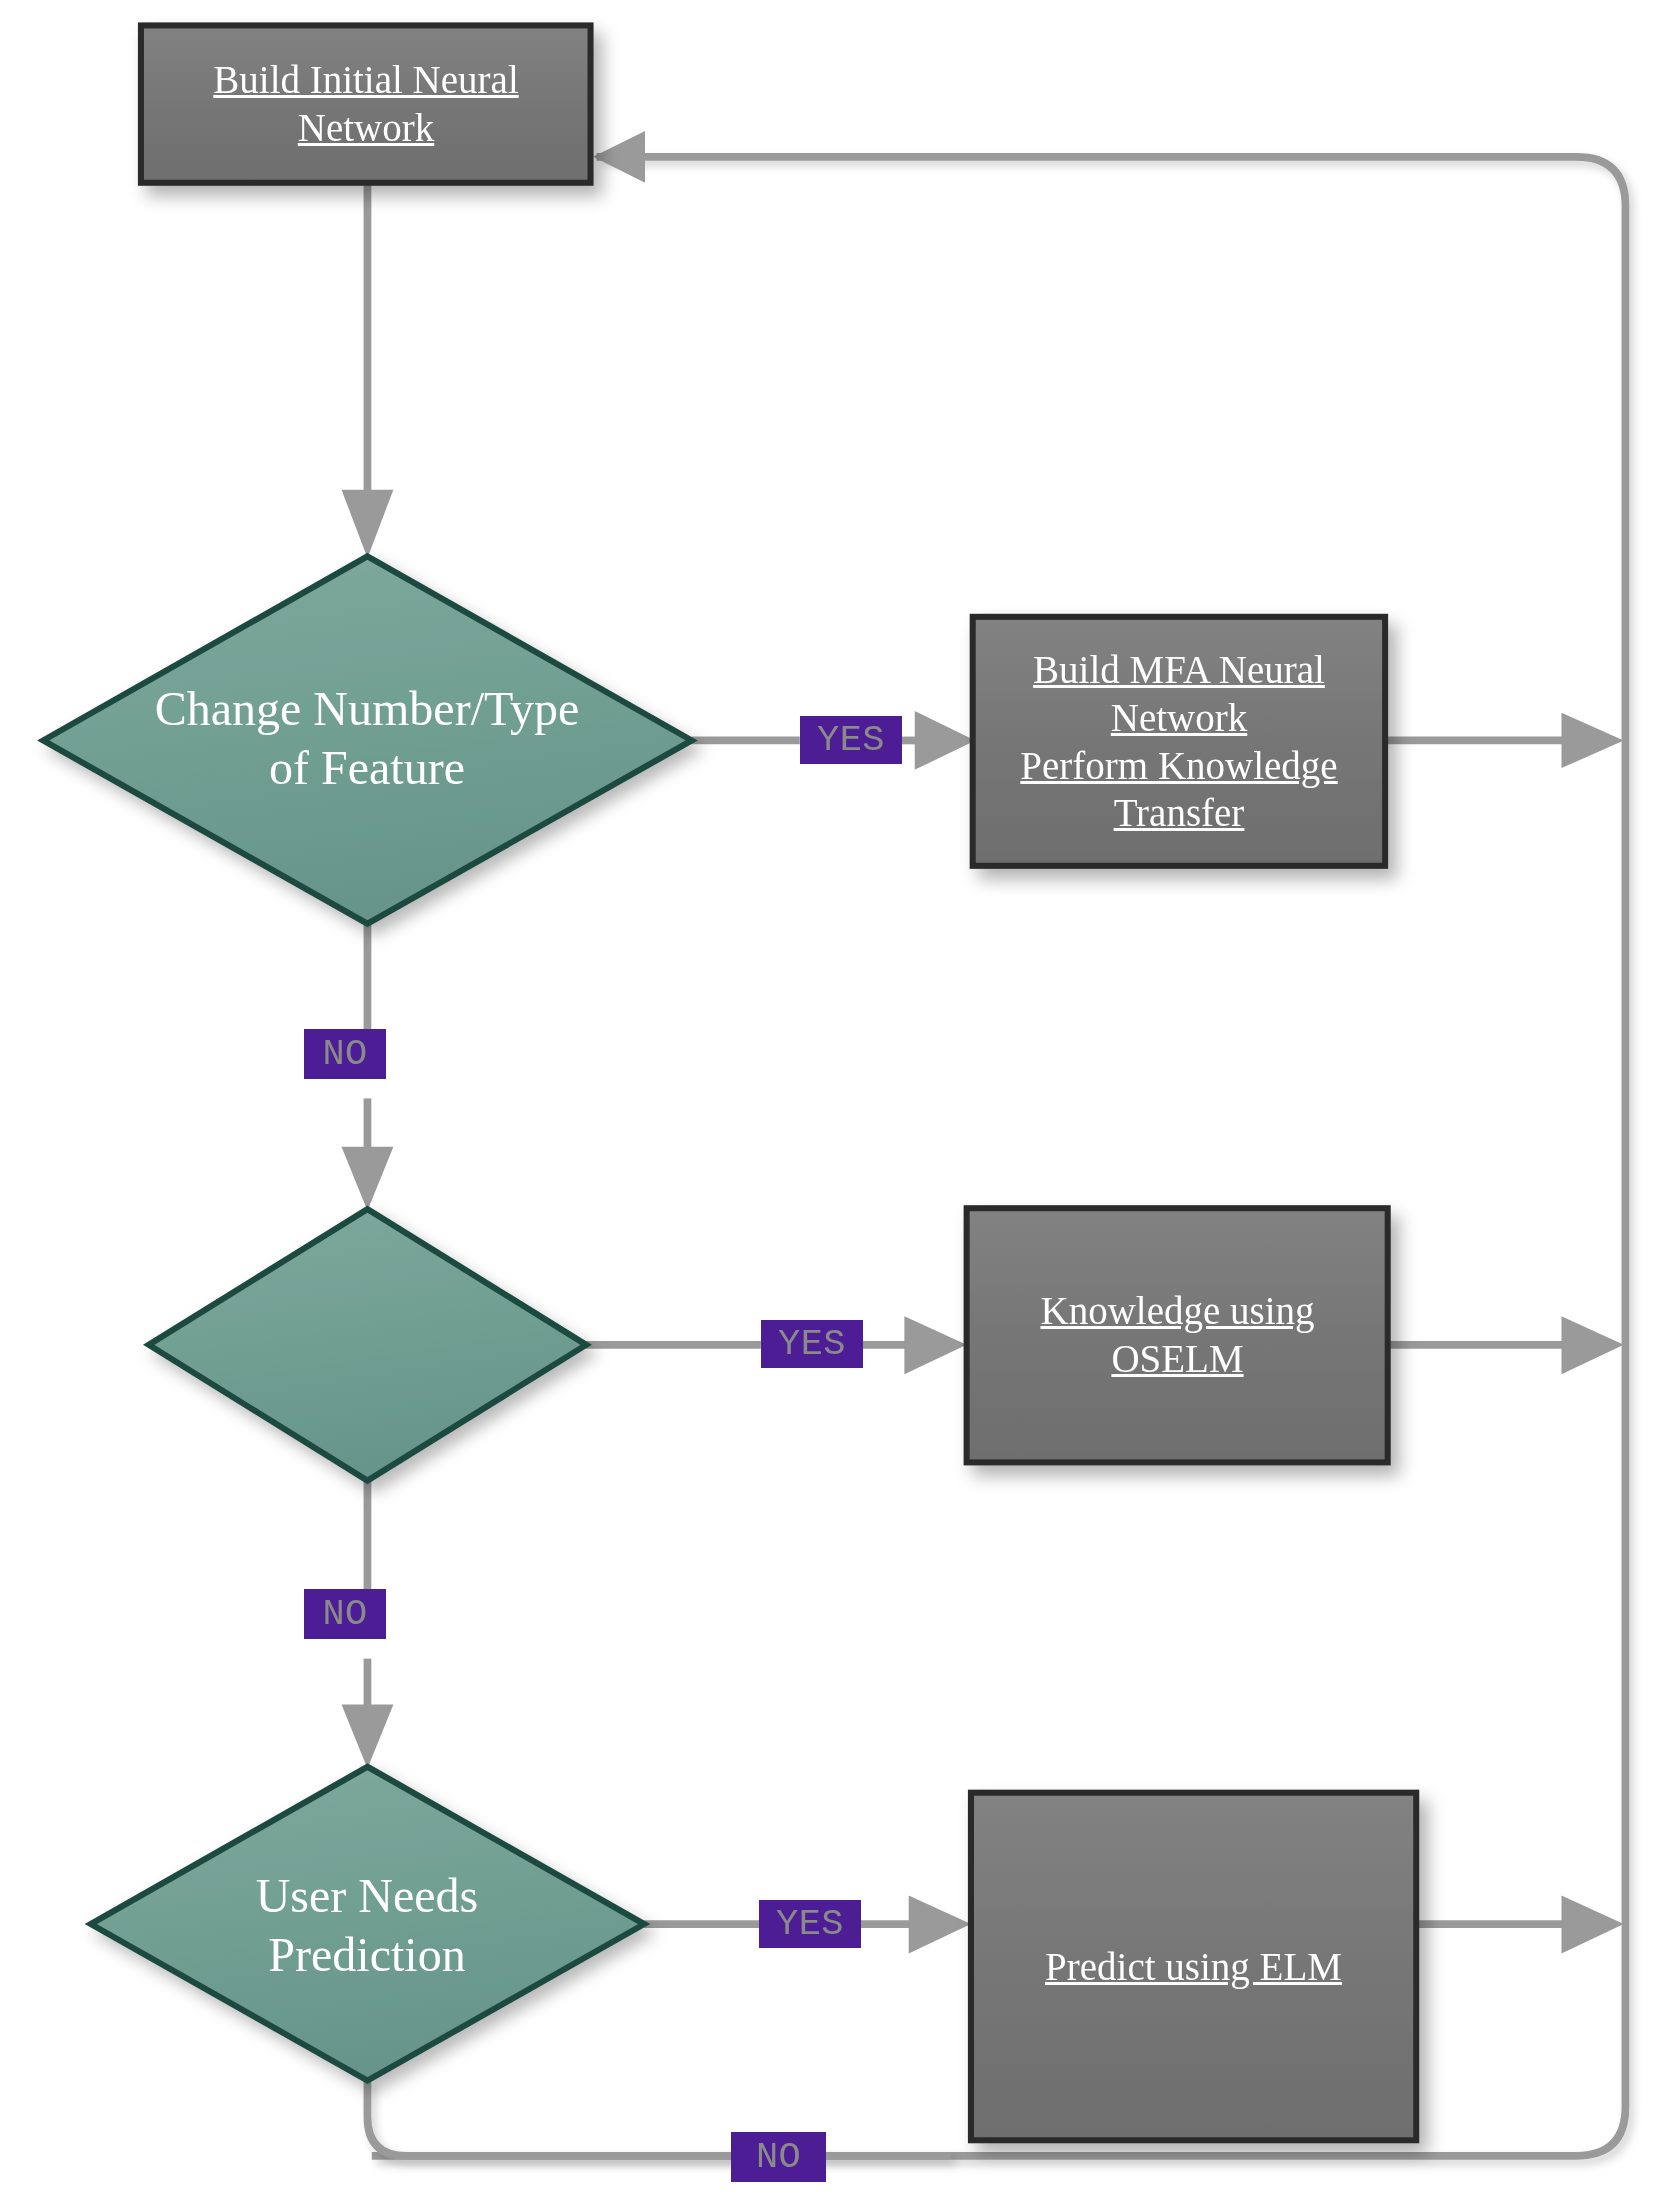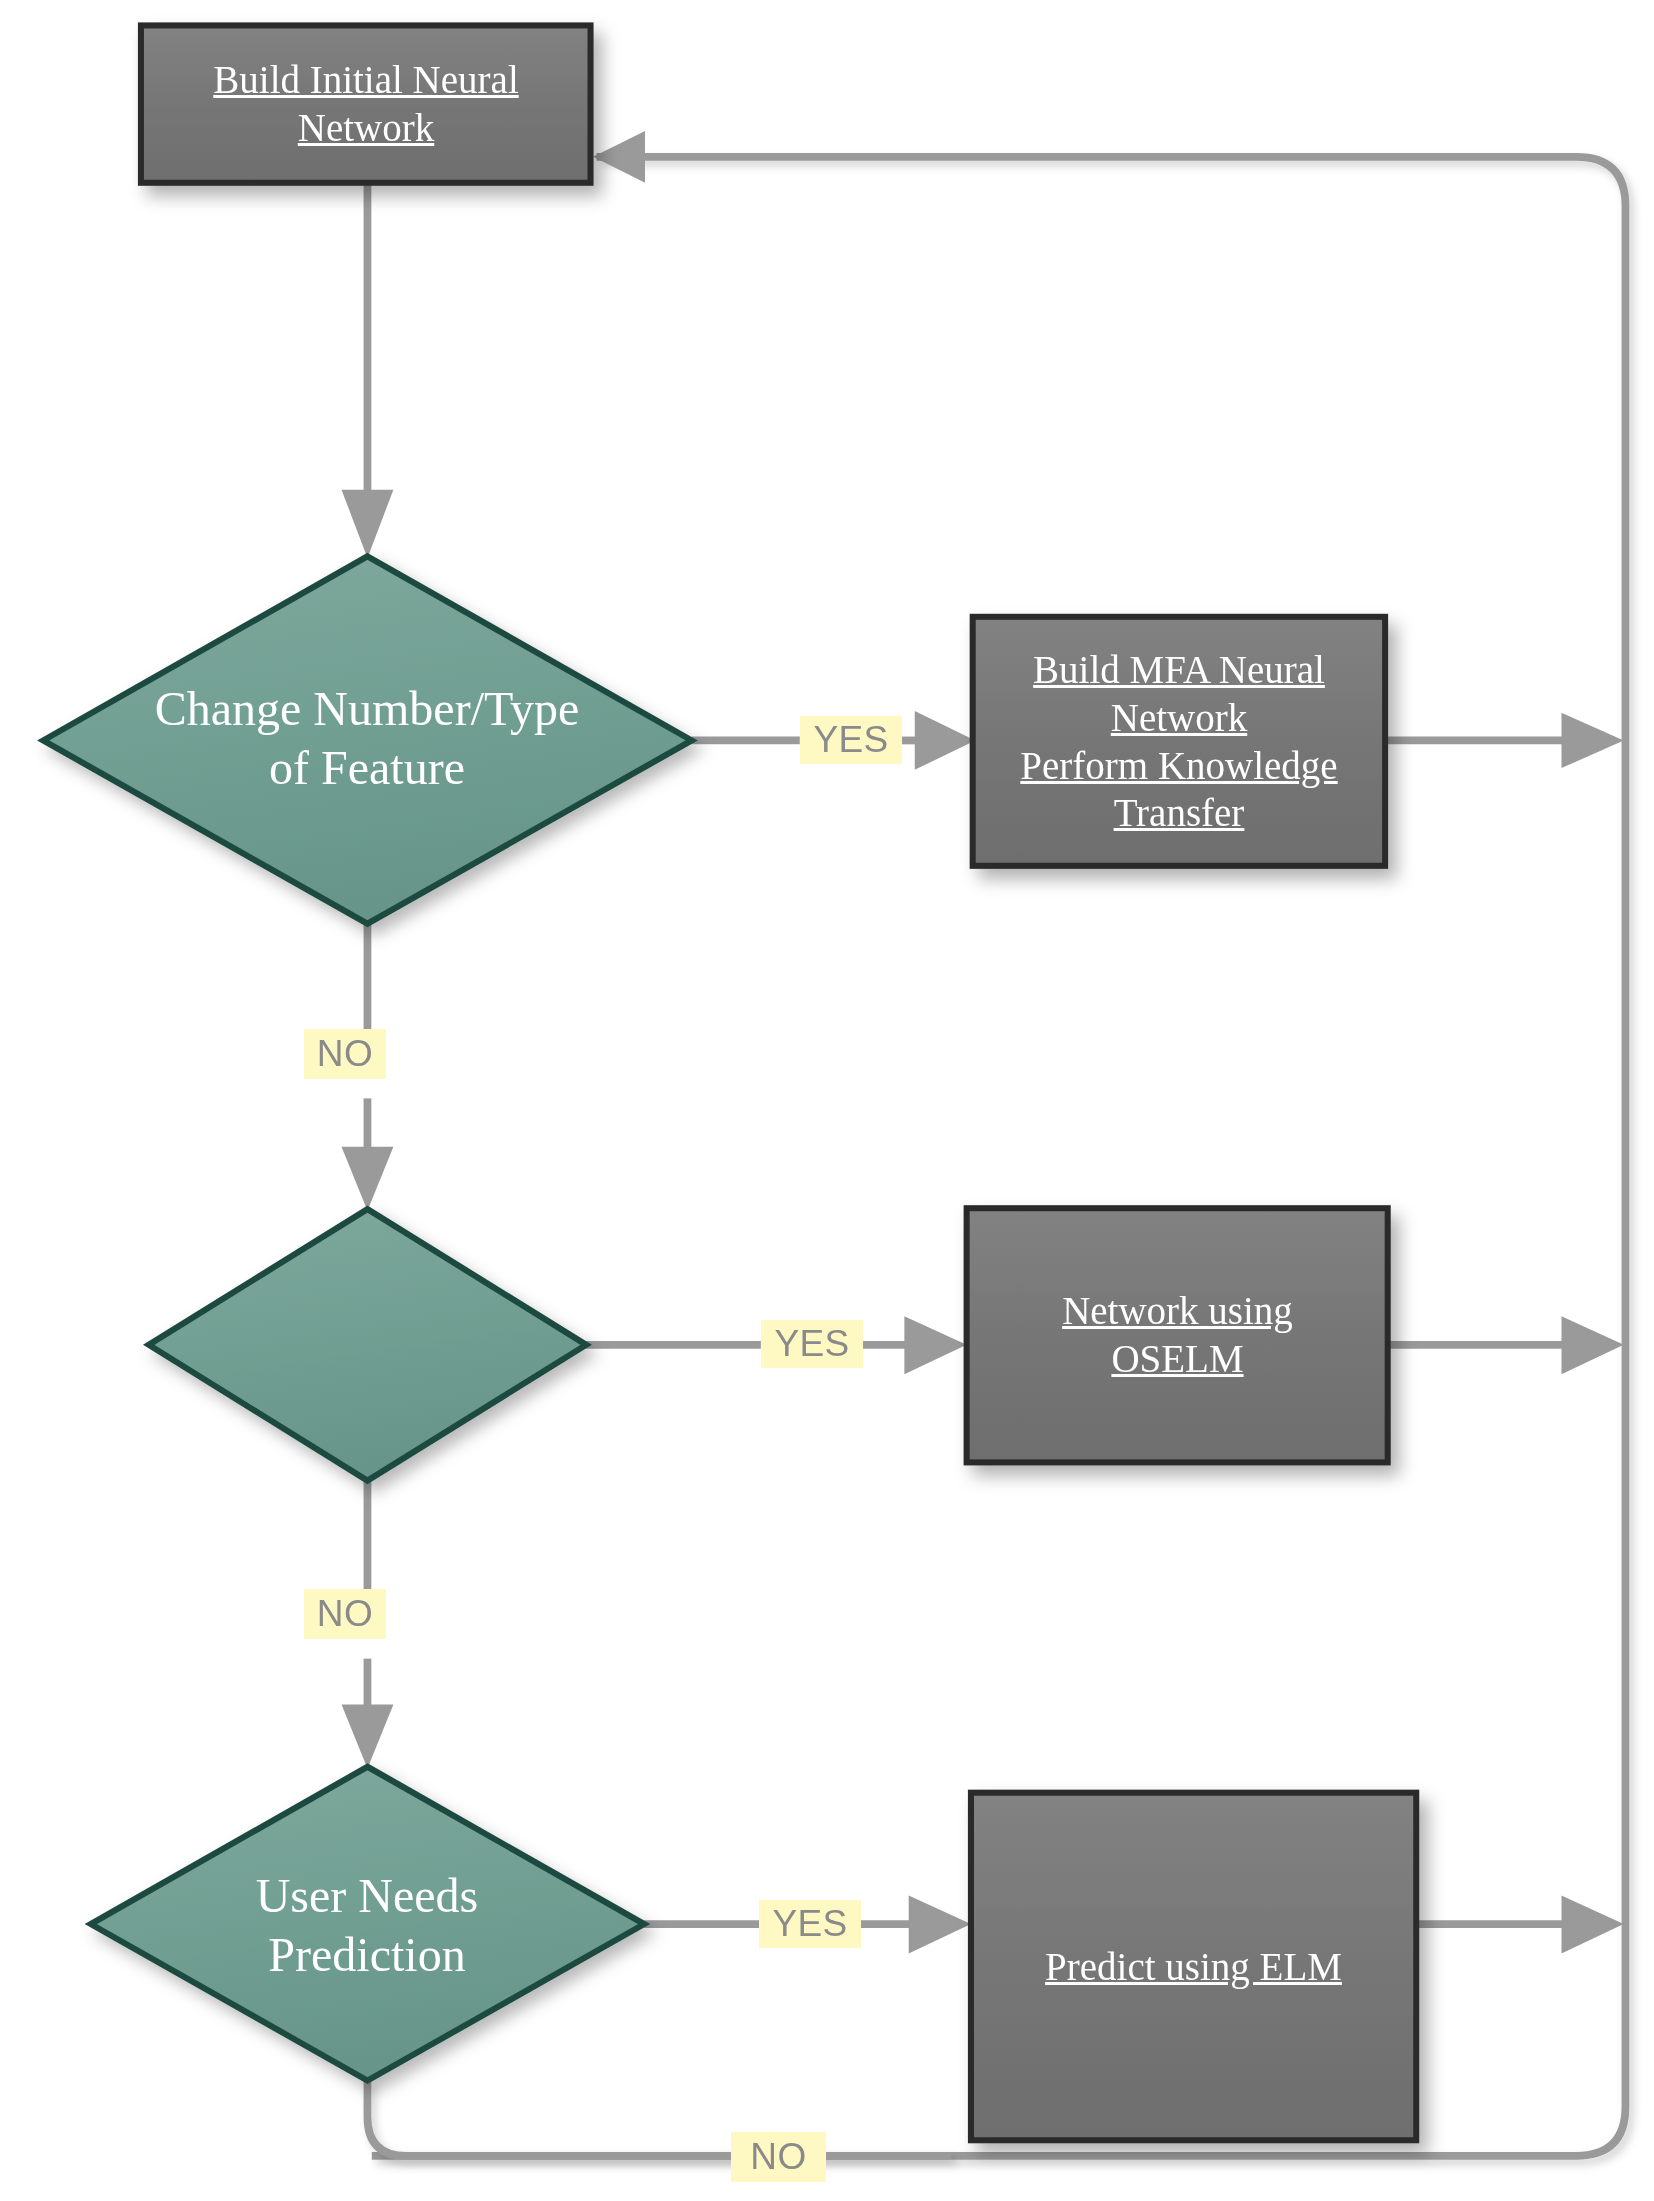--- a/index.html
+++ b/index.html
@@ -6,22 +6,22 @@
   body{width:1654px;height:2202px;font-family:"Liberation Serif",serif;}
   #stage{position:relative;width:1654px;height:2202px;overflow:hidden;background:#fff;}
   svg.canvas{position:absolute;left:0;top:0;width:1654px;height:2202px;}
   .node-label{
     position:absolute;display:flex;align-items:center;justify-content:center;
     text-align:center;color:#ffffff;font-family:"Liberation Serif",serif;
     line-height:1.22;pointer-events:none;white-space:pre-line;
   }
   .edge-label{
     position:absolute;display:flex;align-items:center;justify-content:center;
-    color:#8a8a8a;font-family:Liberation Sans, sans-serif;font-size:37px;
-    background:#fef9c3;letter-spacing:0.4px;
+    color:#8a8a8a;font-family:Liberation Mono, monospace;font-size:37px;
+    background:#4c1d95;letter-spacing:0.4px;
   }
   .box-txt{font-size:39px;text-decoration:underline;}
   .dia-txt{font-size:48px;}
 </style>
 </head>
 <body>
 
 <div id="stage">
 
   <svg class="canvas" viewBox="0 0 1913 2546">
@@ -141,21 +141,21 @@
 
   <div class="node-label dia-txt" style="left:125px;top:657px;width:484px;height:164px;">Change Number/Type
 of Feature</div>
 
   <div class="node-label box-txt" style="left:973px;top:617px;width:412px;height:249px;">Build MFA Neural
 Network
 Perform Knowledge
 Transfer</div>
 
 
-  <div class="node-label box-txt" style="left:967px;top:1208px;width:421px;height:254px;">Network using
+  <div class="node-label box-txt" style="left:967px;top:1208px;width:421px;height:254px;">Knowledge using
 OSELM</div>
 
   <div class="node-label dia-txt" style="left:177px;top:1850px;width:380px;height:151px;">User Needs
 Prediction</div>
 
   <div class="node-label box-txt" style="left:971px;top:1793px;width:445px;height:348px;">Predict using ELM</div>
 
   <div class="edge-label" style="left:800px;top:716px;width:102px;height:48px;">YES</div>
 
   <div class="edge-label" style="left:304px;top:1029px;width:82px;height:50px;">NO</div>

